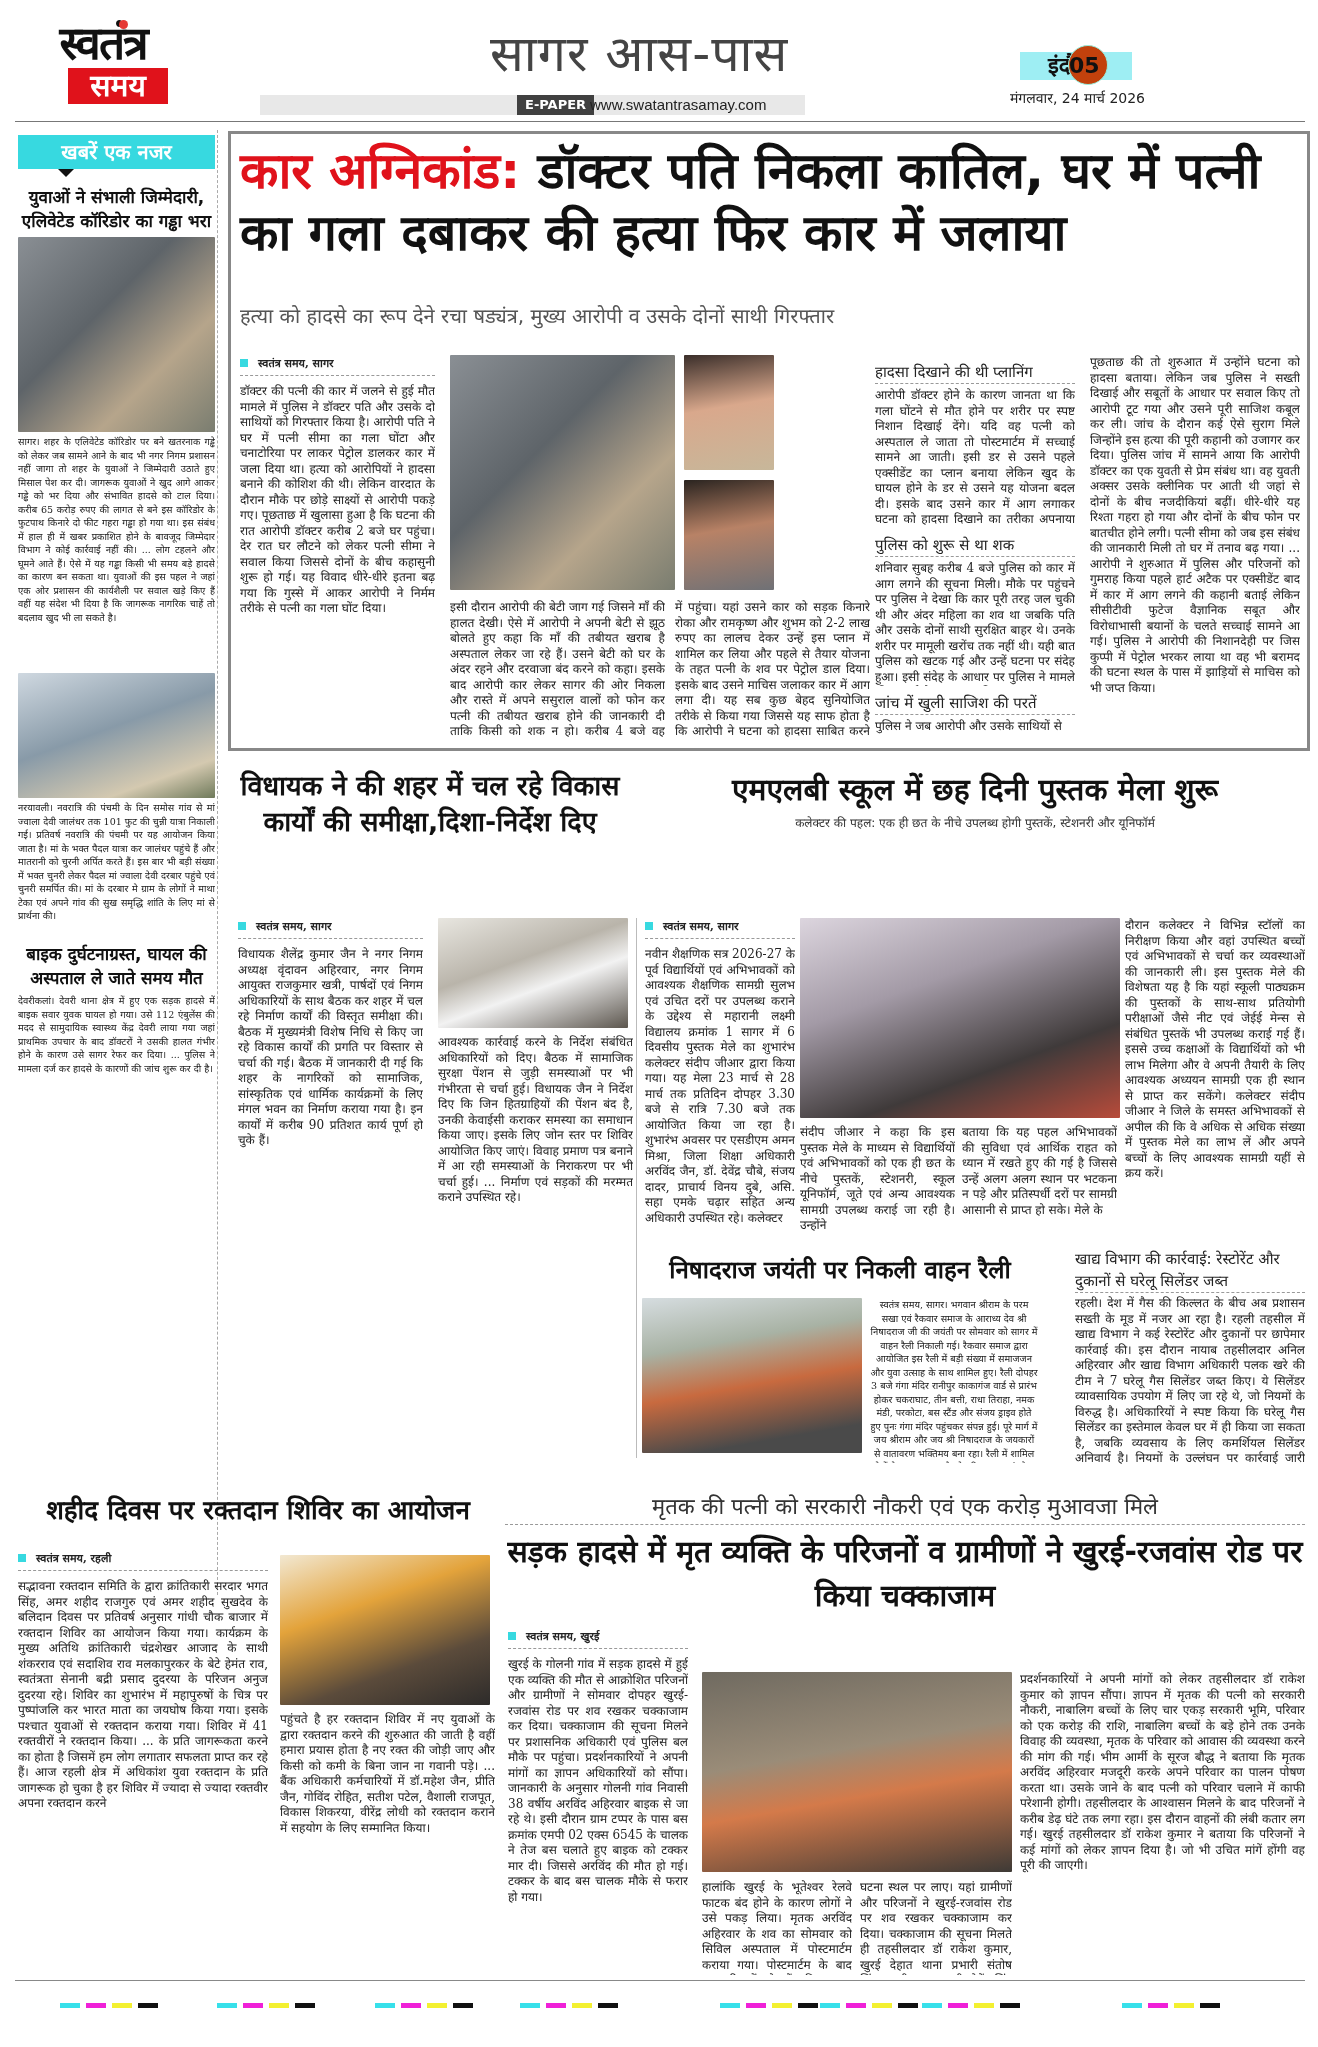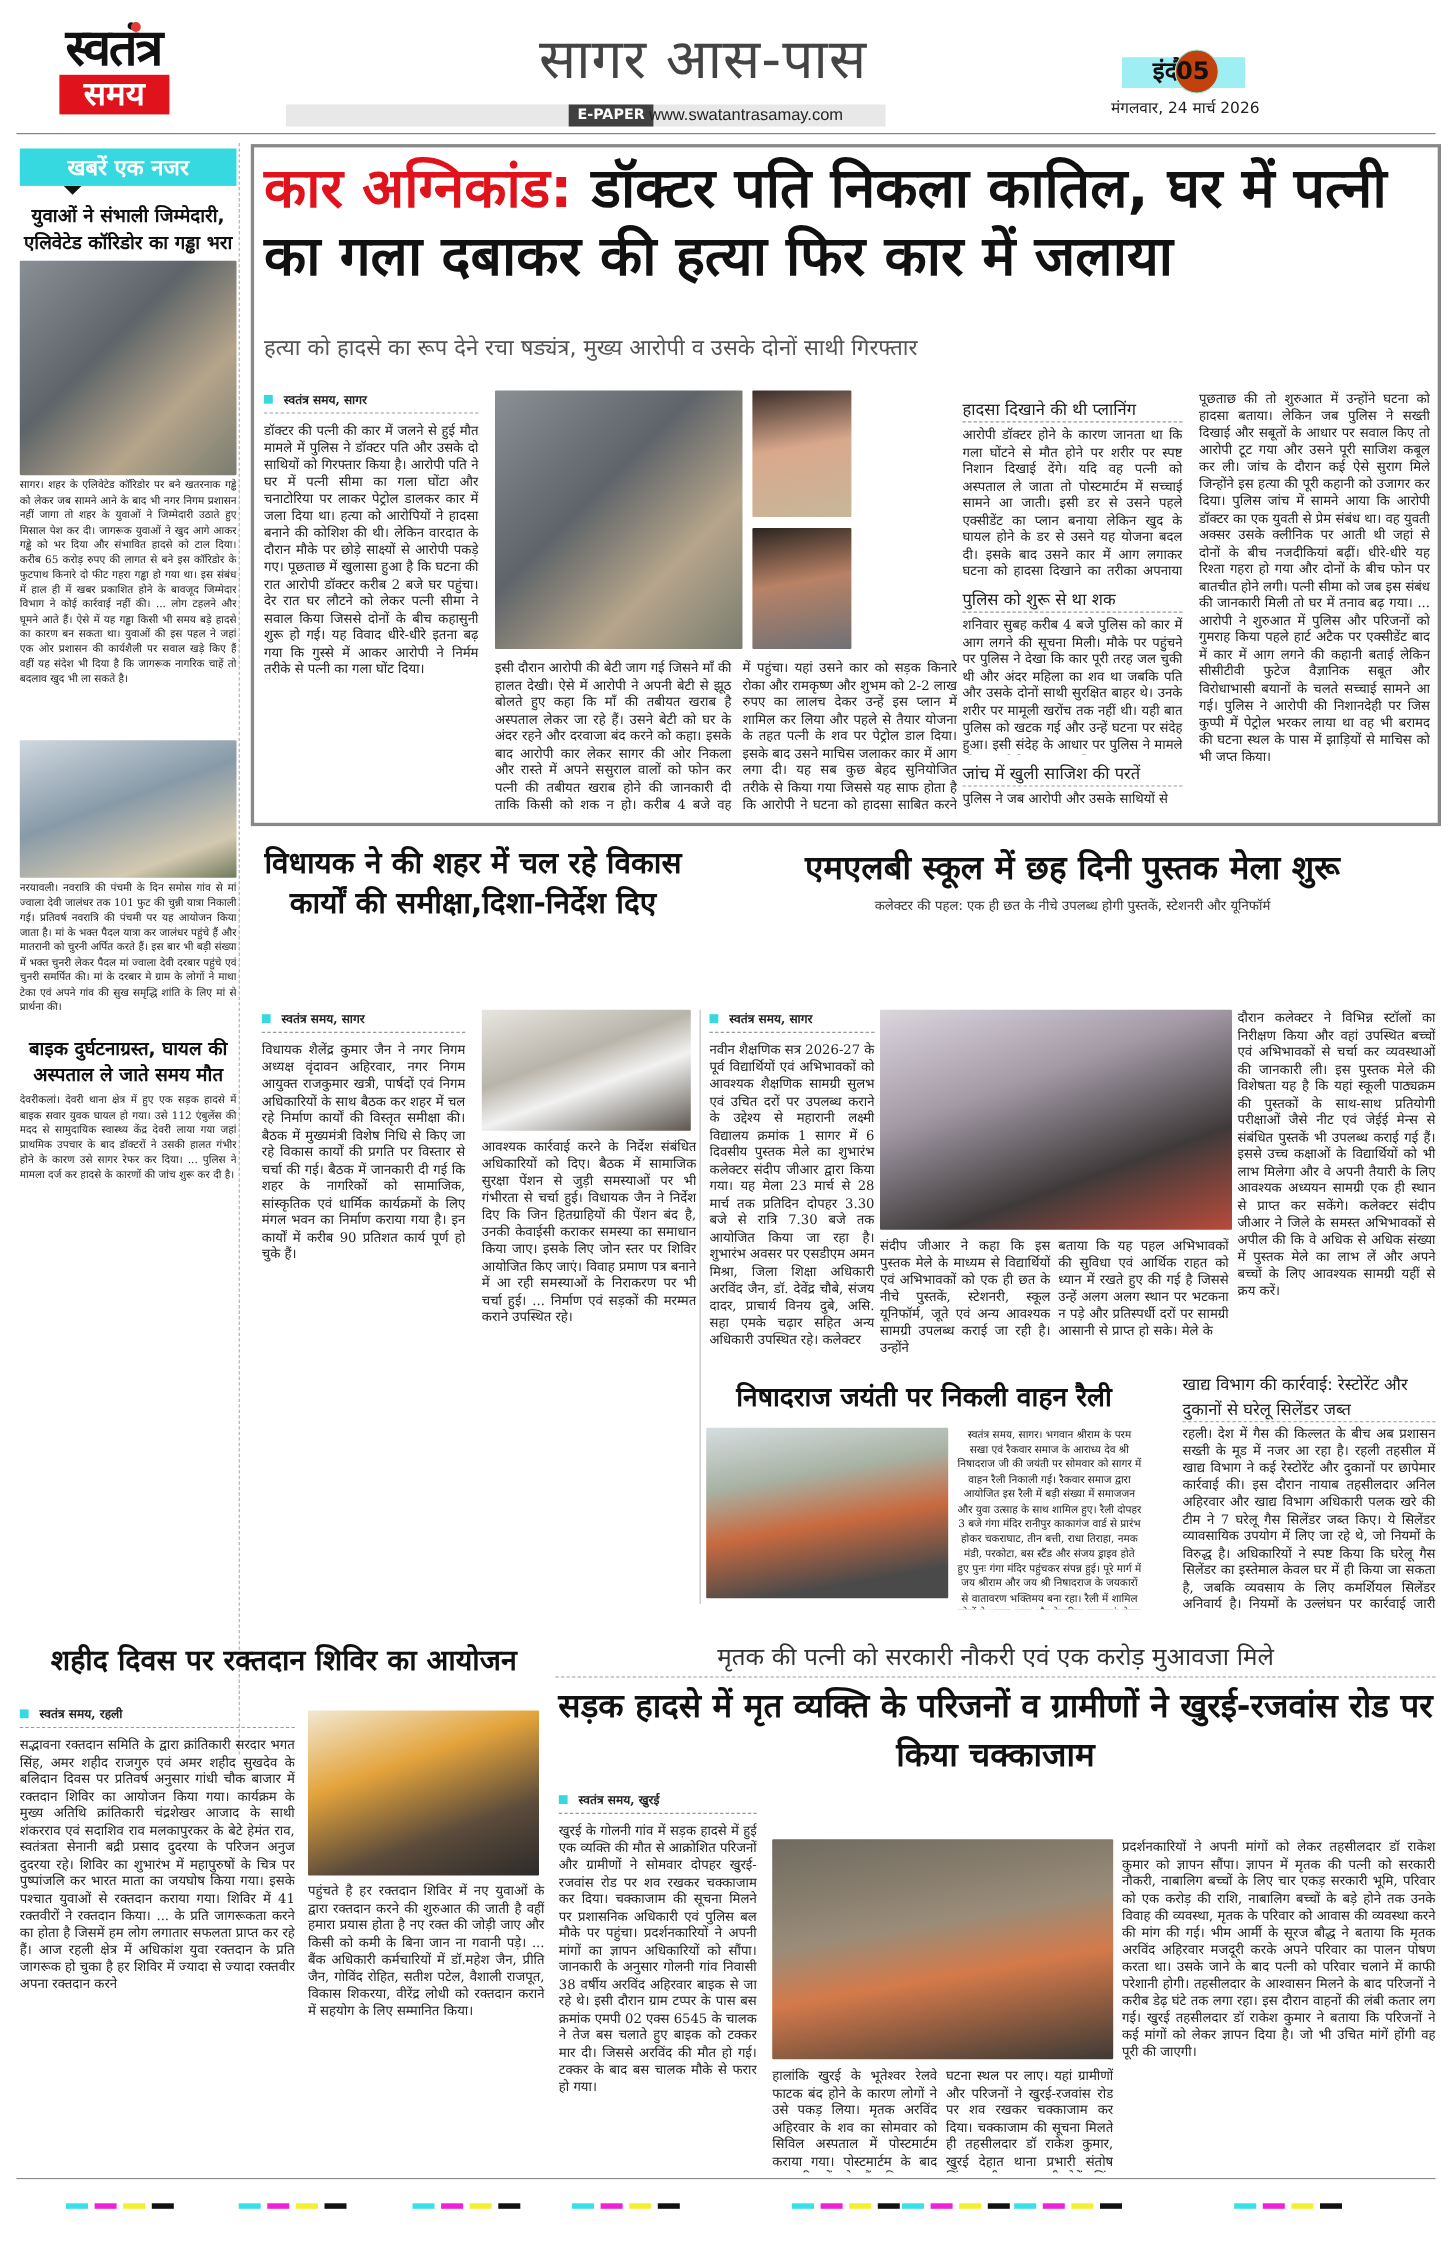--- a/index.html
+++ b/index.html
@@ -1,21 +1,21 @@
 <!DOCTYPE html>
 <html><head>
 <meta charset="utf-8">
 <style>
 *{box-sizing:border-box;margin:0;padding:0}
 body{width:1318px;height:2047px;background:#fff;font-family:"DejaVu Sans",sans-serif;color:#111;position:relative;overflow:hidden}
 .abs{position:absolute}
 .masthead-logo{left:38px;top:18px;width:130px;height:98px}
 .logo-top{font-family:"DejaVu Serif",serif;font-weight:bold;font-size:46px;line-height:50px;color:#111;letter-spacing:-2px;text-align:center;position:relative}
 .logo-dot{position:absolute;width:9px;height:9px;border-radius:50%;background:#e53935;left:81px;top:2px}
-.logo-bottom{background:#e0121b;color:#fff;font-family:"DejaVu Serif",serif;font-weight:bold;font-size:30px;text-align:center;width:100px;margin-left:16px;line-height:36px}
+.logo-bottom{background:#e0121b;color:#fff;font-family:"DejaVu Serif",serif;font-weight:bold;font-size:30px;text-align:center;width:100px;margin-left:30px;line-height:36px}
 .section-title{left:490px;top:18px;font-size:50px;color:#444;font-family:"DejaVu Sans",sans-serif;letter-spacing:1px}
 .epaper-bar{left:260px;top:95px;width:545px;height:20px;background:#e8e8e8}
 .epaper-tag{left:517px;top:95px;height:20px;background:#404040;color:#fff;font-weight:bold;font-size:13px;padding:0 8px;line-height:20px}
 .epaper-url{left:590px;top:95px;height:20px;font-size:15px;line-height:20px;color:#222;font-family:"Liberation Sans",sans-serif}
 .city-badge{left:1020px;top:52px;width:112px;height:28px;background:#9eeef3}
 .city-label{left:1048px;top:52px;font-size:22px;font-weight:bold;line-height:28px}
 .page-circle{left:1068px;top:45px;width:40px;height:40px;border-radius:50%;background:#c2410c;border:1px solid #9ed;font-weight:bold;font-size:22px;line-height:40px}
 .date-line{left:1010px;top:88px;font-size:14px;color:#222}
 .rule-top{left:15px;top:121px;width:1290px;height:1px;background:#777}
 .side-col{left:16px;top:130px;width:202px;height:1465px;border-right:1px dashed #aaa}

